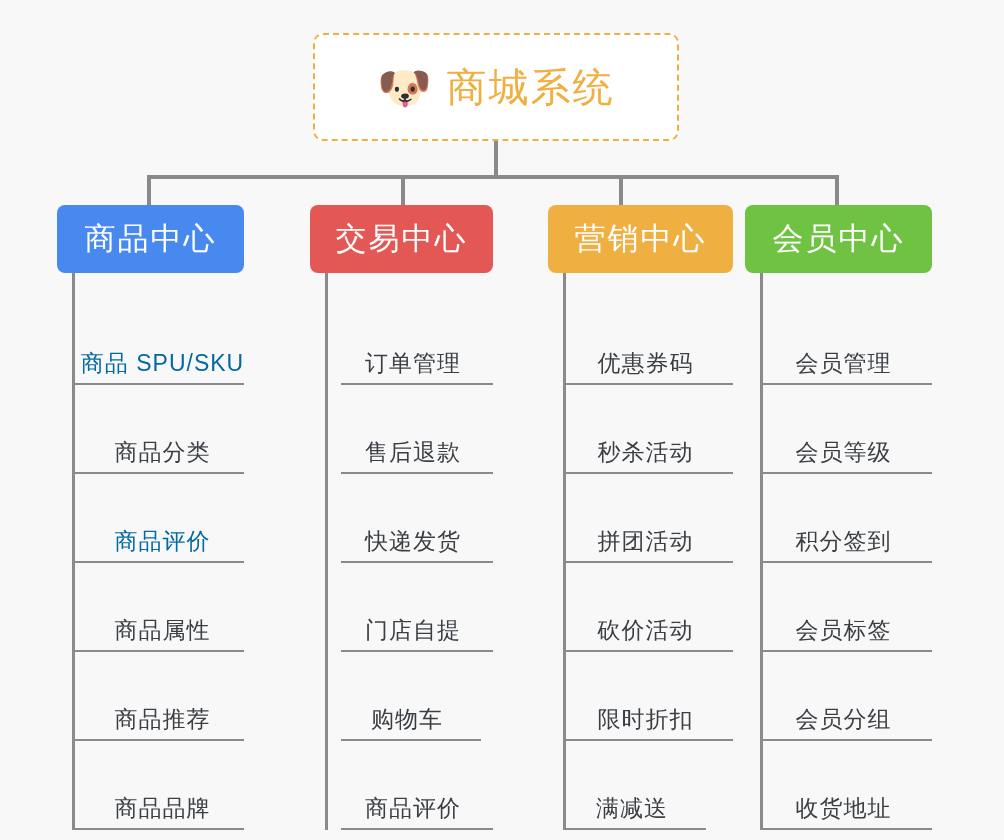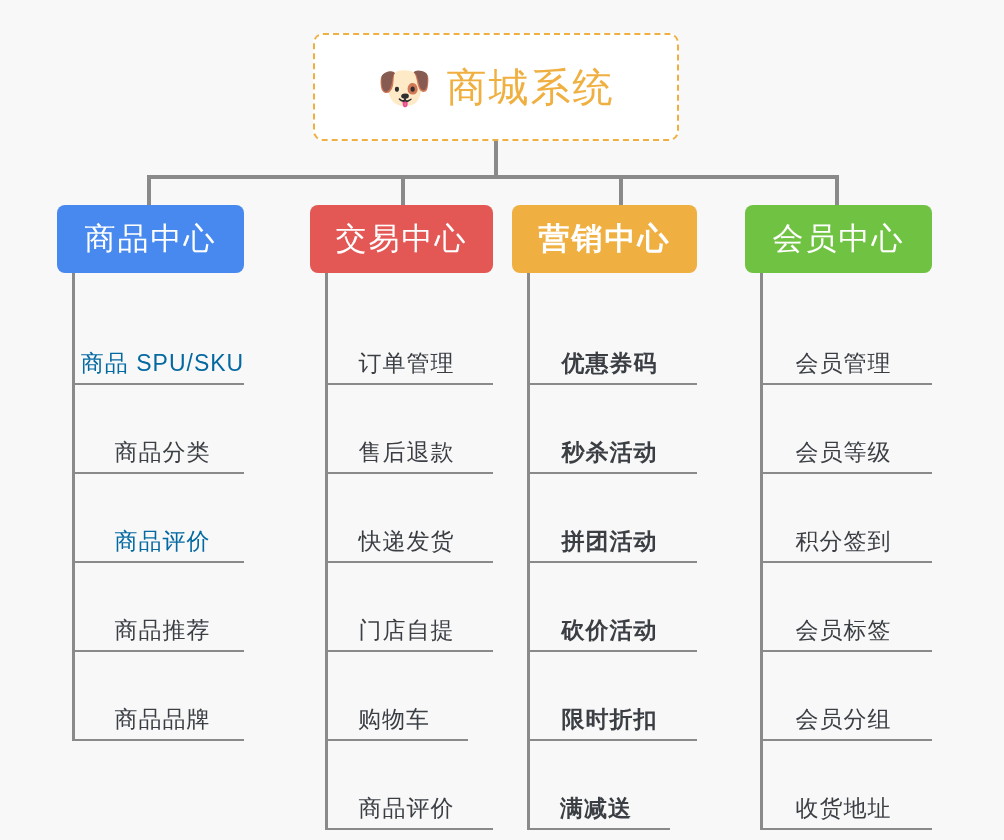--- a/index.html
+++ b/index.html
@@ -80,21 +80,21 @@
   .drop-3 { left: 619px; }
   .drop-4 { left: 835px; }
 
   
   .column {
     position: absolute;
     top: 205px;
   }
   .col-1 { left: 57px;  width: 187px; }
   .col-2 { left: 310px; width: 183px; }
-  .col-3 { left: 512px; width: 185px; font-weight: bold; }
+  .col-3 { left: 548px; width: 185px; }
   .col-4 { left: 745px; width: 187px; }
 
   .cat-box {
     height: 68px;
     border-radius: 8px;
     display: flex;
     align-items: center;
     justify-content: center;
     color: #ffffff;
     font-size: 31px;
@@ -161,31 +161,34 @@
       <div class="leaf-item" style="border-bottom-color: rgb(138, 138, 138);">
           <span class="leaf-label" style="color: #0369a1;">商品 SPU/SKU</span>
         </div>
       <div class="leaf-item" style="border-bottom-color: rgb(138, 138, 138);">
           <span class="leaf-label" style="color: rgb(59, 63, 68);">商品分类</span>
         </div>
       <div class="leaf-item" style="border-bottom-color: rgb(138, 138, 138);">
           <span class="leaf-label" style="color: #0369a1; margin-top: 48px;">商品评价</span>
         </div>
       <div class="leaf-item" style="border-bottom-color: rgb(138, 138, 138);">
+          <span class="leaf-label" style="color: rgb(59, 63, 68);">商品属性</span>
+        </div>
+      <div class="leaf-item" style="border-bottom-color: rgb(138, 138, 138);">
           <span class="leaf-label" style="color: rgb(59, 63, 68);">商品推荐</span>
         </div>
       <div class="leaf-item" style="border-bottom-color: rgb(138, 138, 138);">
           <span class="leaf-label" style="color: rgb(59, 63, 68);">商品品牌</span>
         </div>
     </div>
   </div>
 
   <div class="column col-2">
     <div class="cat-box" style="background: rgb(227, 87, 84);">交易中心</div>
-    <div class="leaf-list" style="border-left-color: rgb(138, 138, 138);">
+    <div class="leaf-list" style="border-left-color: rgb(138, 138, 138); padding-left: 13px;">
       <div class="leaf-item" style="border-bottom-color: rgb(138, 138, 138);">
           <span class="leaf-label" style="color: rgb(59, 63, 68);">订单管理</span>
         </div>
       <div class="leaf-item" style="border-bottom-color: rgb(138, 138, 138);">
           <span class="leaf-label" style="color: rgb(59, 63, 68);">售后退款</span>
         </div>
       <div class="leaf-item" style="border-bottom-color: rgb(138, 138, 138);">
           <span class="leaf-label" style="color: rgb(59, 63, 68);">快递发货</span>
         </div>
       <div class="leaf-item" style="border-bottom-color: rgb(138, 138, 138);">

